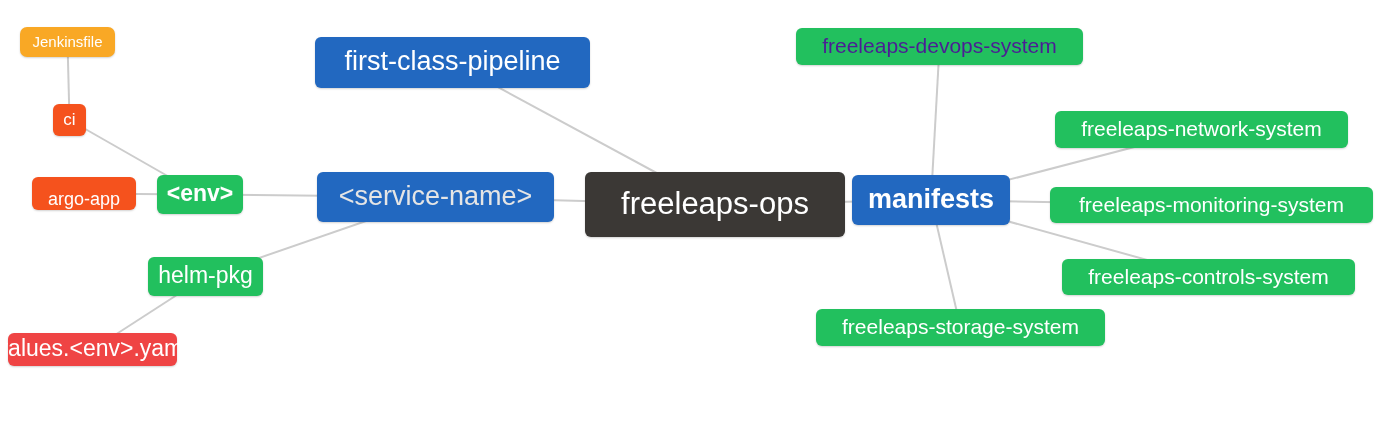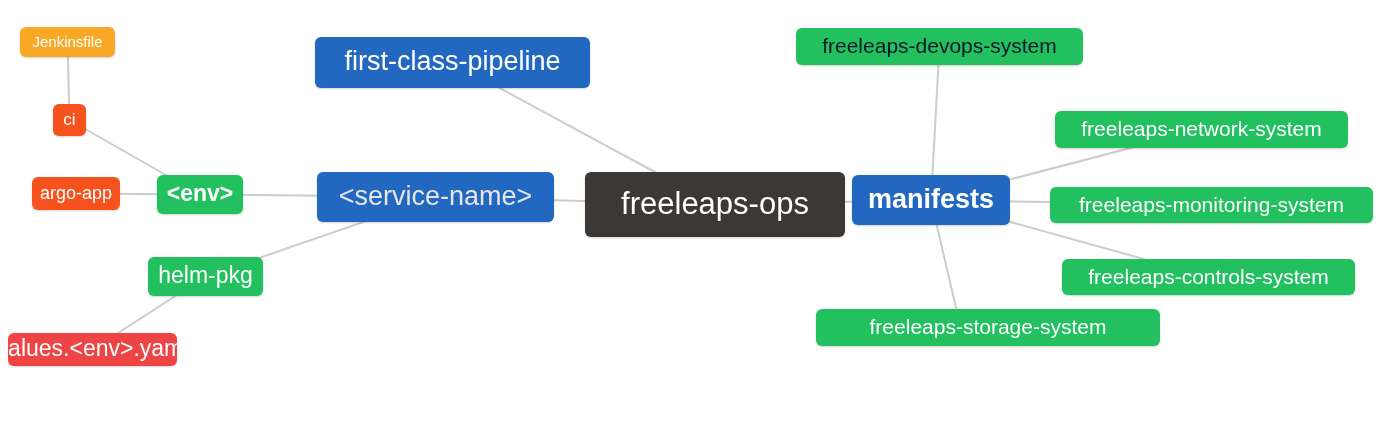--- a/index.html
+++ b/index.html
@@ -54,27 +54,27 @@
       <line x1="92.5" y1="349.5" x2="205.5" y2="276.5" stroke="#CCCCCC" stroke-width="2"></line>
       <line x1="452.5" y1="62.5" x2="715" y2="204.5" stroke="#CCCCCC" stroke-width="2"></line>
       <line x1="435.5" y1="197" x2="715" y2="204.5" stroke="#CCCCCC" stroke-width="2"></line>
       <line x1="715" y1="204.5" x2="931" y2="200" stroke="#CCCCCC" stroke-width="2"></line>
       <line x1="931" y1="200" x2="939.5" y2="46.5" stroke="#CCCCCC" stroke-width="2"></line>
       <line x1="931" y1="200" x2="1201.5" y2="129.5" stroke="#CCCCCC" stroke-width="2"></line>
       <line x1="931" y1="200" x2="1211.5" y2="205" stroke="#CCCCCC" stroke-width="2"></line>
       <line x1="931" y1="200" x2="1208.5" y2="277" stroke="#CCCCCC" stroke-width="2"></line>
       <line x1="931" y1="200" x2="960.5" y2="327.5" stroke="#CCCCCC" stroke-width="2"></line>
     </svg>
-<div class="node" style="left: 20px; top: 27px; width: 95px; height: 30px; background: rgb(249, 168, 37); font-size: 15px; color: rgb(255, 255, 255);">
+<div class="node" style="left: 20px; top: 27px; width: 95px; height: 30px; background: rgb(249, 168, 37); font-size: 15px; color: rgb(255, 255, 255); border-radius: 7px;">
       <span>Jenkinsfile</span>
     </div>
     <div class="node" style="left: 53px; top: 104px; width: 33px; height: 32px; background: rgb(245, 82, 29); font-size: 17px; color: rgb(255, 255, 255);">
       <span>ci</span>
     </div>
-    <div class="node" style="left: 32px; top: 177px; width: 88px; height: 33px; background: rgb(245, 82, 29); font-size: 18px; color: rgb(255, 255, 255);">
+    <div class="node" style="left: 32px; top: 177px; width: 104px; height: 33px; background: rgb(245, 82, 29); font-size: 18px; color: rgb(255, 255, 255); align-items: flex-end;">
       <span>argo-app</span>
     </div>
     <div class="node" style="left: 157px; top: 175px; width: 86px; height: 39px; background: rgb(34, 192, 94); font-size: 23px; color: rgb(255, 255, 255); font-weight: bold;">
       <span>&lt;env&gt;</span>
     </div>
     <div class="node" style="left: 148px; top: 257px; width: 115px; height: 39px; background: rgb(34, 192, 94); font-size: 23px; color: rgb(255, 255, 255);">
       <span>helm-pkg</span>
     </div>
     <div class="node" style="left: 8px; top: 333px; width: 169px; height: 33px; background: #ef4444; font-size: 23px; color: rgb(255, 255, 255);">
       <span>values.&lt;env&gt;.yaml</span>
@@ -84,28 +84,28 @@
     </div>
     <div class="node" style="left: 317px; top: 172px; width: 237px; height: 50px; background: rgb(34, 104, 192); font-size: 27px; color: #e5e5e5; border-radius: 6px;">
       <span>&lt;service-name&gt;</span>
     </div>
     <div class="node" style="left: 585px; top: 172px; width: 260px; height: 65px; background: rgb(59, 56, 53); font-size: 31px; color: rgb(255, 255, 255);">
       <span>freeleaps-ops</span>
     </div>
     <div class="node" style="left: 852px; top: 175px; width: 158px; height: 50px; background: rgb(34, 104, 192); font-size: 27px; color: rgb(255, 255, 255); font-weight: bold;">
       <span>manifests</span>
     </div>
-    <div class="node" style="left: 796px; top: 28px; width: 287px; height: 37px; background: rgb(34, 192, 94); font-size: 21px; color: #0f172a;">
+    <div class="node" style="left: 796px; top: 28px; width: 287px; height: 37px; background: rgb(34, 192, 94); font-size: 21px; color: #4c1d95;">
       <span>freeleaps-devops-system</span>
     </div>
     <div class="node" style="left: 1055px; top: 111px; width: 293px; height: 37px; background: rgb(34, 192, 94); font-size: 21px; color: rgb(255, 255, 255); align-items: center;">
       <span>freeleaps-network-system</span>
     </div>
     <div class="node" style="left: 1050px; top: 187px; width: 323px; height: 36px; background: rgb(34, 192, 94); font-size: 21px; color: rgb(255, 255, 255); border-radius: 6px;">
       <span>freeleaps-monitoring-system</span>
     </div>
     <div class="node" style="left: 1062px; top: 259px; width: 293px; height: 36px; background: rgb(34, 192, 94); font-size: 21px; color: rgb(255, 255, 255);">
       <span>freeleaps-controls-system</span>
     </div>
-    <div class="node" style="left: 816px; top: 309px; width: 344px; height: 37px; background: rgb(34, 192, 94); font-size: 21px; color: rgb(255, 255, 255);">
+    <div class="node" style="left: 816px; top: 309px; width: 289px; height: 37px; background: rgb(34, 192, 94); font-size: 21px; color: rgb(255, 255, 255);">
       <span>freeleaps-storage-system</span>
     </div>
   </div>
 
 </body></html>

